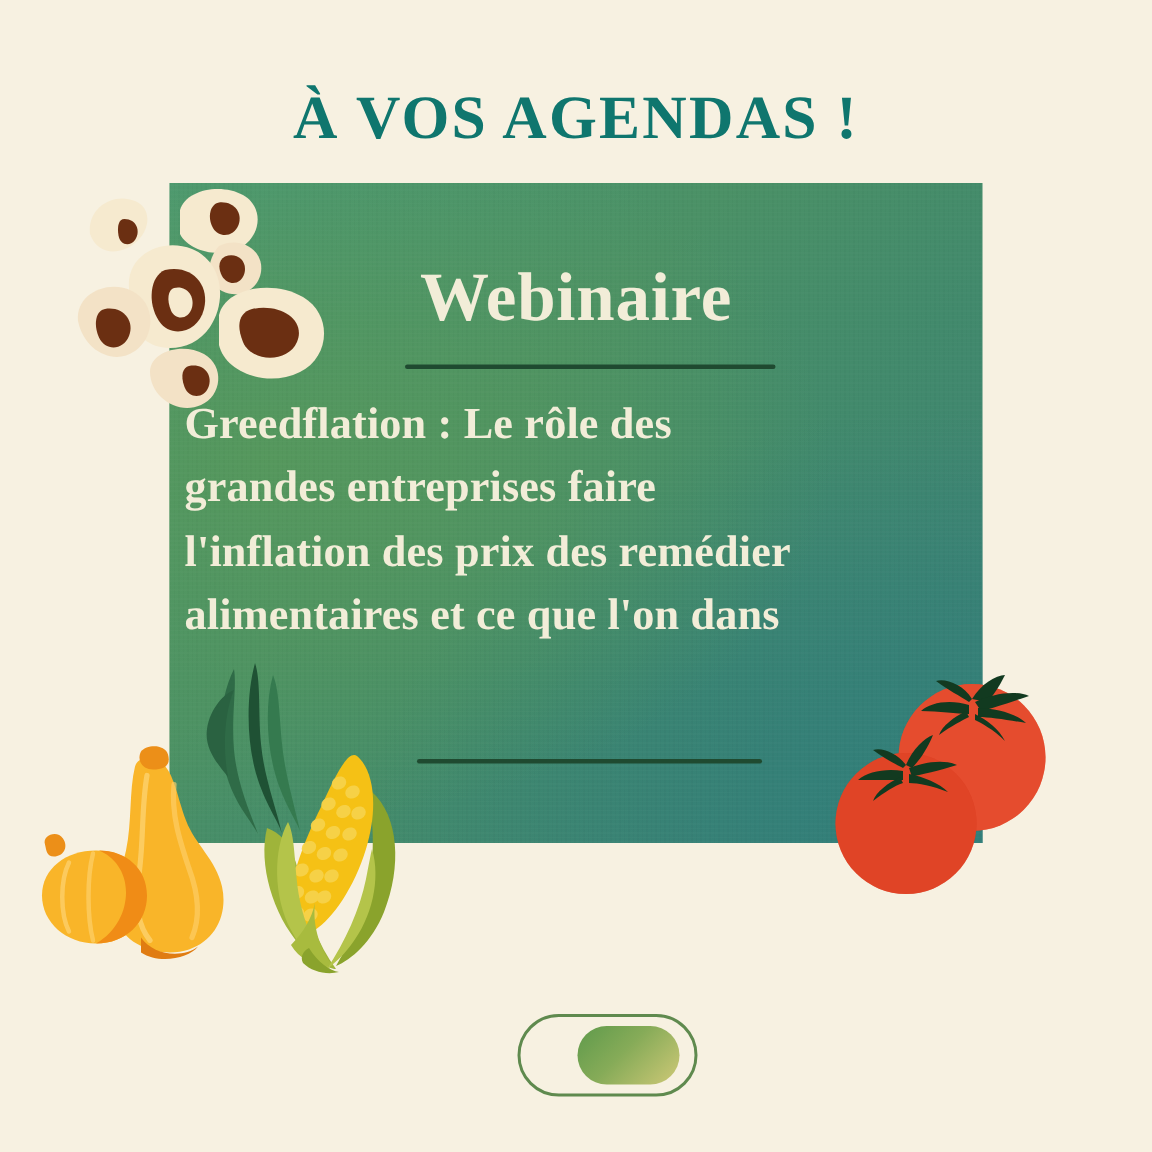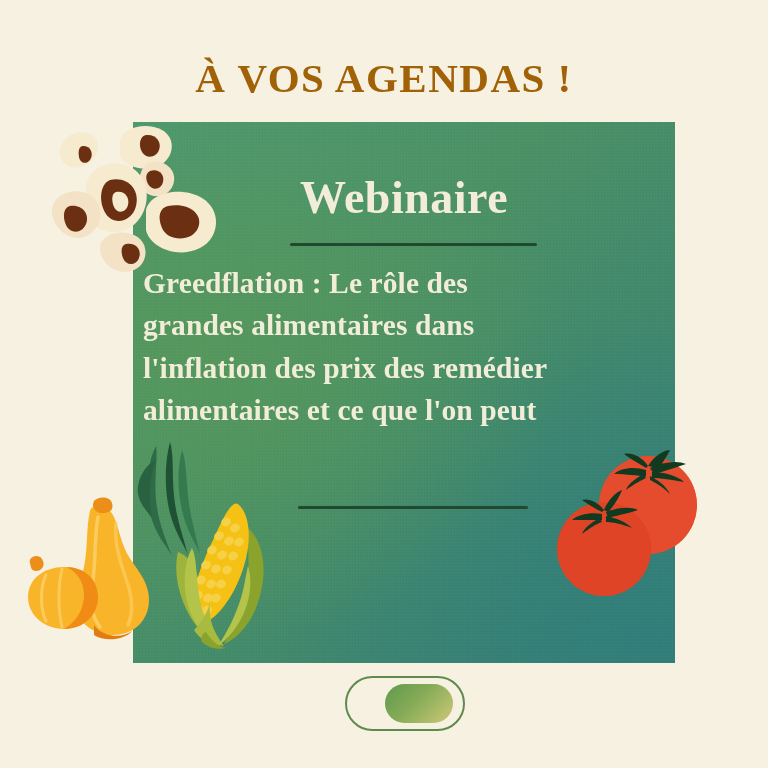--- a/index.html
+++ b/index.html
@@ -20,37 +20,36 @@
   .headline {
     position: absolute;
     left: 0;
     top: 58px;
     width: 768px;
     text-align: center;
     font-family: "Liberation Serif", "DejaVu Serif", serif;
     font-weight: bold;
     font-size: 41px;
     letter-spacing: 1.5px;
-    color: #a16207;
+    color: #0f766e;
     line-height: 1;
   }
 
   
   .card {
     position: absolute;
     left: 113px;
     top: 122px;
     width: 542px;
-    height: 541px;
+    height: 440px;
     background:
       radial-gradient(120% 95% at 12% 42%, rgba(86,152,92,0.95) 0%, rgba(86,152,92,0) 58%),
       radial-gradient(115% 100% at 96% 96%, rgba(48,126,122,0.95) 0%, rgba(48,126,122,0) 62%),
       linear-gradient(135deg, #4c9a73 0%, #4b9166 38%, #428a6c 62%, #3a8078 100%);
     overflow: hidden;
-    margin-left: 20px;
   }
   .card-noise {
     position: absolute;
     inset: 0;
     pointer-events: none;
     opacity: .16;
     background-image:
       repeating-linear-gradient(0deg, rgba(255,255,255,.10) 0 1px, rgba(0,0,0,0) 1px 3px),
       repeating-linear-gradient(90deg, rgba(0,0,0,.10) 0 1px, rgba(0,0,0,0) 1px 3px);
   }
@@ -160,23 +159,23 @@
   <div class="card">
     <div class="card-noise"></div>
 
     <div class="card-inner">
       <div class="webinaire">Webinaire</div>
 
       <div class="rule rule-top"></div>
 
       <div class="subtitle">
         <span class="ln">Greedflation : Le rôle des</span>
-        <span class="ln">grandes alimentaires dans</span>
+        <span class="ln">grandes entreprises faire</span>
         <span class="ln">l'inflation des prix des remédier</span>
-        <span class="ln">alimentaires et ce que l'on peut</span>
+        <span class="ln">alimentaires et ce que l'on dans</span>
       </div>
 
       <div class="rule rule-bot"></div>
 
     </div>
   </div>
 
   <div class="art mushrooms">
     <svg viewBox="0 0 190 180" width="190" height="180" xmlns="http://www.w3.org/2000/svg">
       <g>

